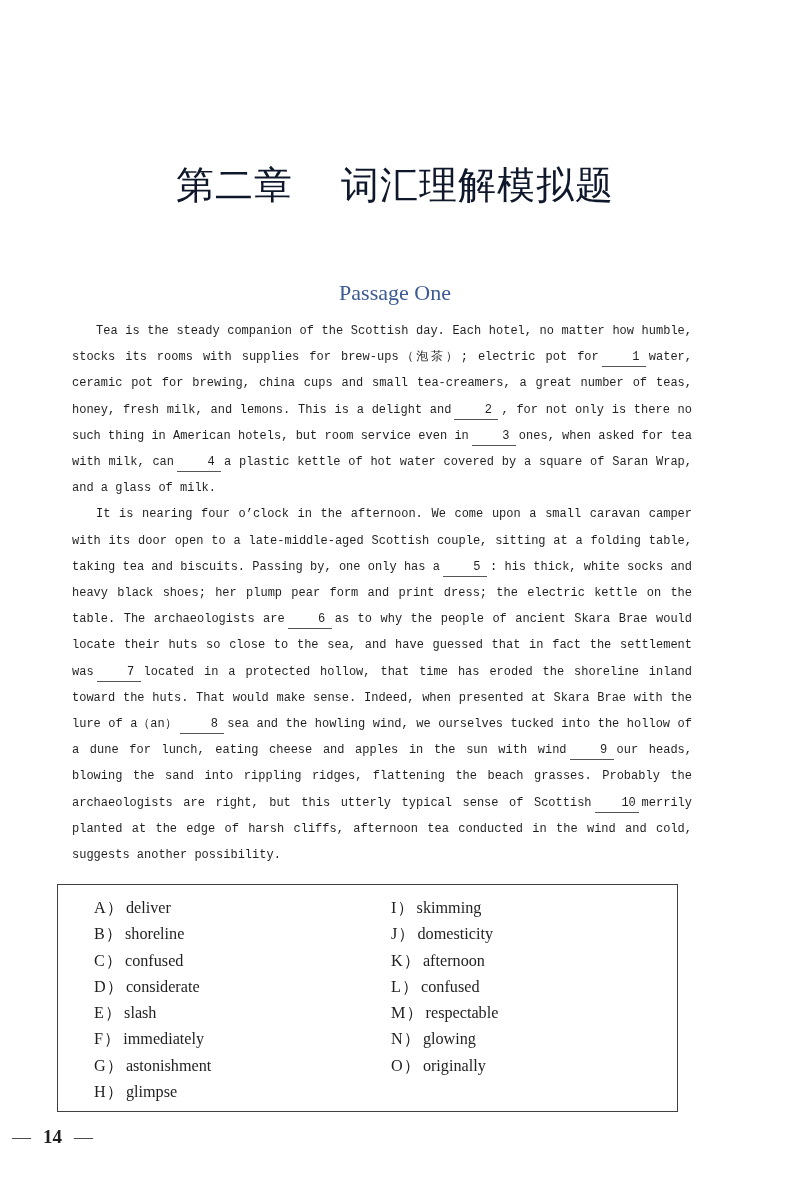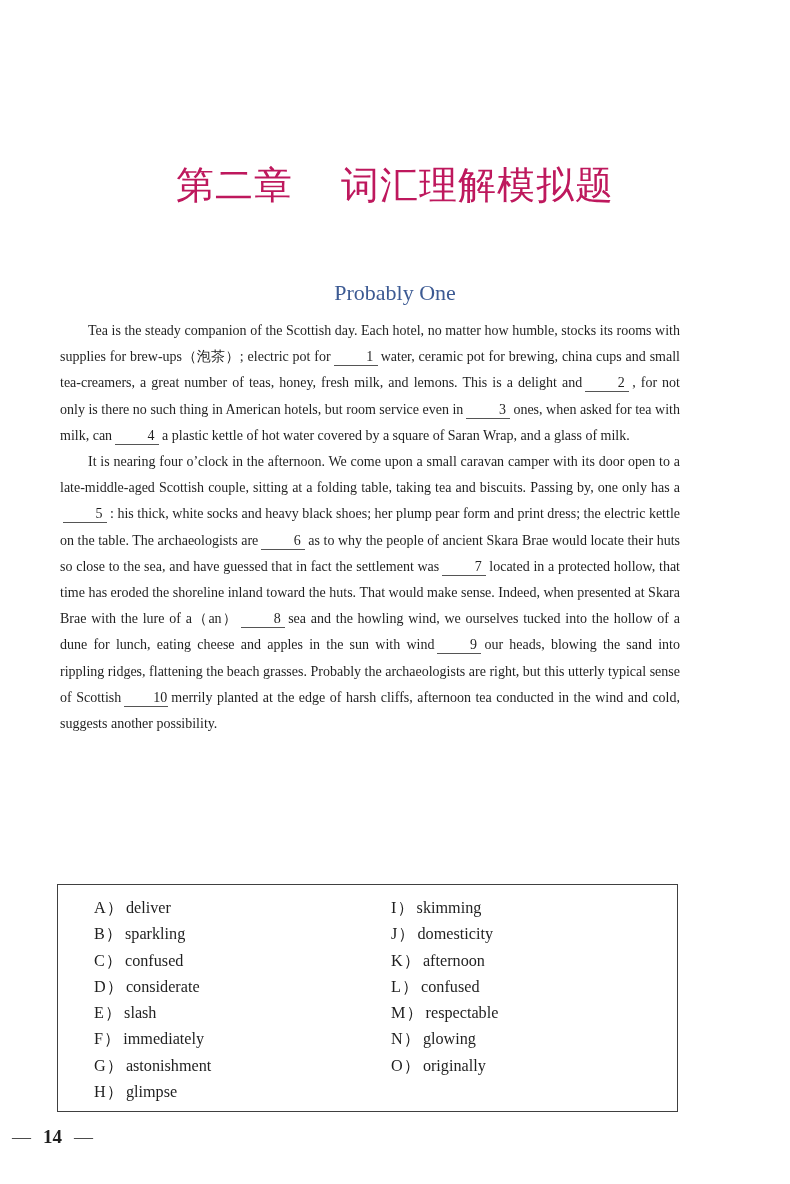--- a/index.html
+++ b/index.html
@@ -1,29 +1,29 @@
 <!DOCTYPE html>
 <html><head>
 <meta charset="utf-8">
 <style>
   html, body { margin: 0; padding: 0; background: #ffffff; }
   body { width: 790px; height: 1184px; position: relative; overflow: hidden; }
   .chapter-title {
     position: absolute; left: 0; width: 790px; top: 160px; text-align: center;
-    font-family: Liberation Sans, sans-serif; font-size: 38px; color: #be185d;
+    font-family: Liberation Sans, sans-serif; font-size: 38px; color: #0f172a;
     letter-spacing: 1px; font-weight: normal;
   }
   .chapter-title .gap { display: inline-block; width: 48px; }
   .passage-title {
     position: absolute; left: 0; width: 790px; top: 280px; text-align: center;
     font-family: "Liberation Serif", serif; font-size: 22px; color: #3c5a93;
   }
   .passage {
-    position: absolute; left: 60px; width: 620px; top: 318px;
-    font-family: Liberation Serif, serif; font-size: 14px; line-height: 26.2px;
+    position: absolute; left: 72px; width: 620px; top: 318px;
+    font-family: Liberation Mono, monospace; font-size: 12px; line-height: 26.2px;
     color: #1f1f1f; text-align: justify;
   }
   .passage p { margin: 0; text-indent: 2em; }
   .blank {
     display: inline-block; min-width: 44px; text-align: center;
     border-bottom: 1px solid #555; line-height: 17px; margin: 0 3px;
   }
   .options-box {
     position: absolute; left: 57px; top: 884px; width: 621px; height: 228px;
     border: 1px solid #404040; box-sizing: border-box;
@@ -41,31 +41,31 @@
   }
   .page-number .dash { font-weight: normal; color: #444; margin: 0 12px; }
 </style>
 </head>
 <body>
 
 <div class="chapter-title">
   <span>第二章</span><span class="gap"></span><span>词汇理解模拟题</span>
 </div>
 
-<div class="passage-title">Probably One</div>
+<div class="passage-title">Passage One</div>
 
 <div class="passage">
   <p><span>Tea is the steady companion of the Scottish day. Each hotel, no matter how humble, stocks its rooms with supplies for brew-ups（泡茶）; electric pot for</span><span class="blank">1</span><span>water, ceramic pot for brewing, china cups and small tea-creamers, a great number of teas, honey, fresh milk, and lemons. This is a delight and</span><span class="blank">2</span><span>, for not only is there no such thing in American hotels, but room service even in</span><span class="blank">3</span><span>ones, when asked for tea with milk, can</span><span class="blank">4</span><span>a plastic kettle of hot water covered by a square of Saran Wrap, and a glass of milk.</span></p>
   <p><span>It is nearing four o’clock in the afternoon. We come upon a small caravan camper with its door open to a late-middle-aged Scottish couple, sitting at a folding table, taking tea and biscuits. Passing by, one only has a</span><span class="blank">5</span><span>: his thick, white socks and heavy black shoes; her plump pear form and print dress; the electric kettle on the table. The archaeologists are</span><span class="blank">6</span><span>as to why the people of ancient Skara Brae would locate their huts so close to the sea, and have guessed that in fact the settlement was</span><span class="blank">7</span><span>located in a protected hollow, that time has eroded the shoreline inland toward the huts. That would make sense. Indeed, when presented at Skara Brae with the lure of a（an）</span><span class="blank">8</span><span>sea and the howling wind, we ourselves tucked into the hollow of a dune for lunch, eating cheese and apples in the sun with wind</span><span class="blank">9</span><span>our heads, blowing the sand into rippling ridges, flattening the beach grasses. Probably the archaeologists are right, but this utterly typical sense of Scottish</span><span class="blank">10</span><span>merrily planted at the edge of harsh cliffs, afternoon tea conducted in the wind and cold, suggests another possibility.</span></p>
 </div>
 
 <div class="options-box">
   <div class="opt-col left">
     <div class="opt"><span class="letter">A</span><span class="paren">）</span><span>deliver</span></div>
-    <div class="opt"><span class="letter">B</span><span class="paren">）</span><span>sparkling</span></div>
+    <div class="opt"><span class="letter">B</span><span class="paren">）</span><span>shoreline</span></div>
     <div class="opt"><span class="letter">C</span><span class="paren">）</span><span>confused</span></div>
     <div class="opt"><span class="letter">D</span><span class="paren">）</span><span>considerate</span></div>
     <div class="opt"><span class="letter">E</span><span class="paren">）</span><span>slash</span></div>
     <div class="opt"><span class="letter">F</span><span class="paren">）</span><span>immediately</span></div>
     <div class="opt"><span class="letter">G</span><span class="paren">）</span><span>astonishment</span></div>
     <div class="opt"><span class="letter">H</span><span class="paren">）</span><span>glimpse</span></div>
   </div>
   <div class="opt-col right">
     <div class="opt"><span class="letter">I</span><span class="paren">）</span><span>skimming</span></div>
     <div class="opt"><span class="letter">J</span><span class="paren">）</span><span>domesticity</span></div>

